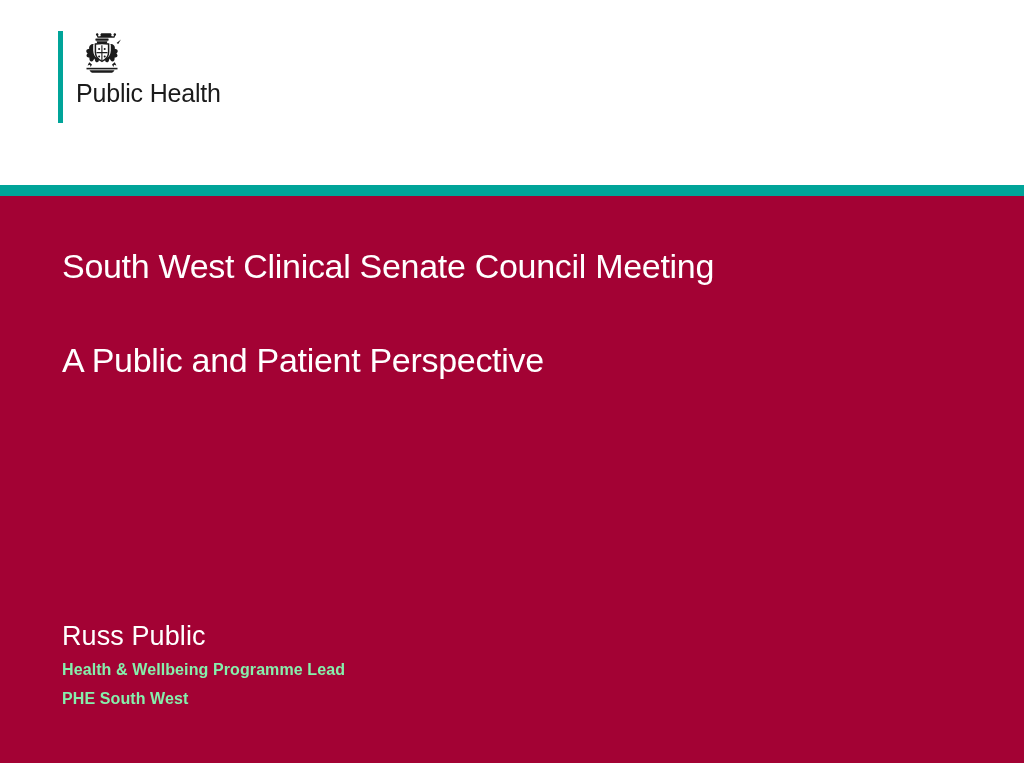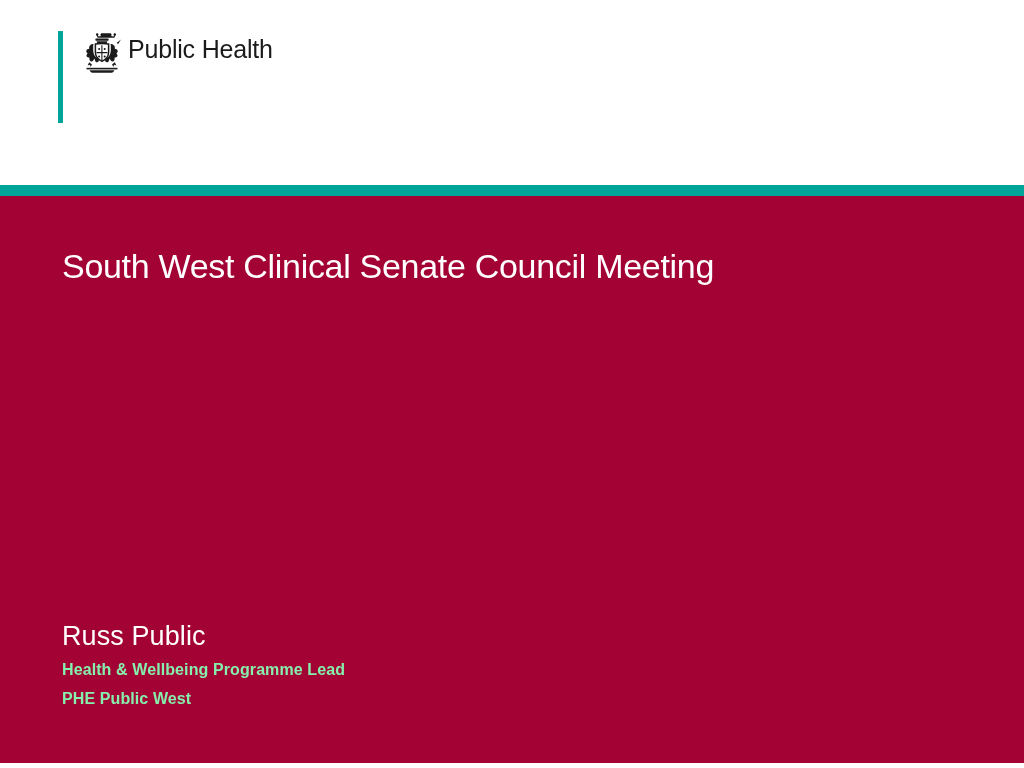--- a/index.html
+++ b/index.html
@@ -43,20 +43,21 @@
   .logo-rule {
     width: 5px;
     min-height: 92px;
     background: #00a499;
     flex: none;
   }
 
   .logo-body {
     margin-left: 13px;
     display: flex;
+    flex-direction: column;
     justify-content: flex-start;
   }
 
   .crest {
     width: 52px;
     height: 44px;
     display: block;
   }
 
   .logo-wordmark {
@@ -191,25 +192,26 @@
       </div>
     </div>
   </div>
 
   <div class="teal-band"></div>
 
   <div class="panel">
 
     <div class="titles">
       <div class="slide-title">South West Clinical Senate Council Meeting</div>
+      <div class="slide-subtitle">A Public and Patient Perspective</div>
     </div>
 
     <div class="presenter">
       <div class="presenter-name">Russ Public</div>
       <div class="presenter-role">Health &amp; Wellbeing Programme Lead</div>
-      <div class="presenter-org">PHE Public West</div>
+      <div class="presenter-org">PHE South West</div>
     </div>
 
   </div>
 
   <div class="footer-strip"></div>
 
 </div>
 
 </body></html>

